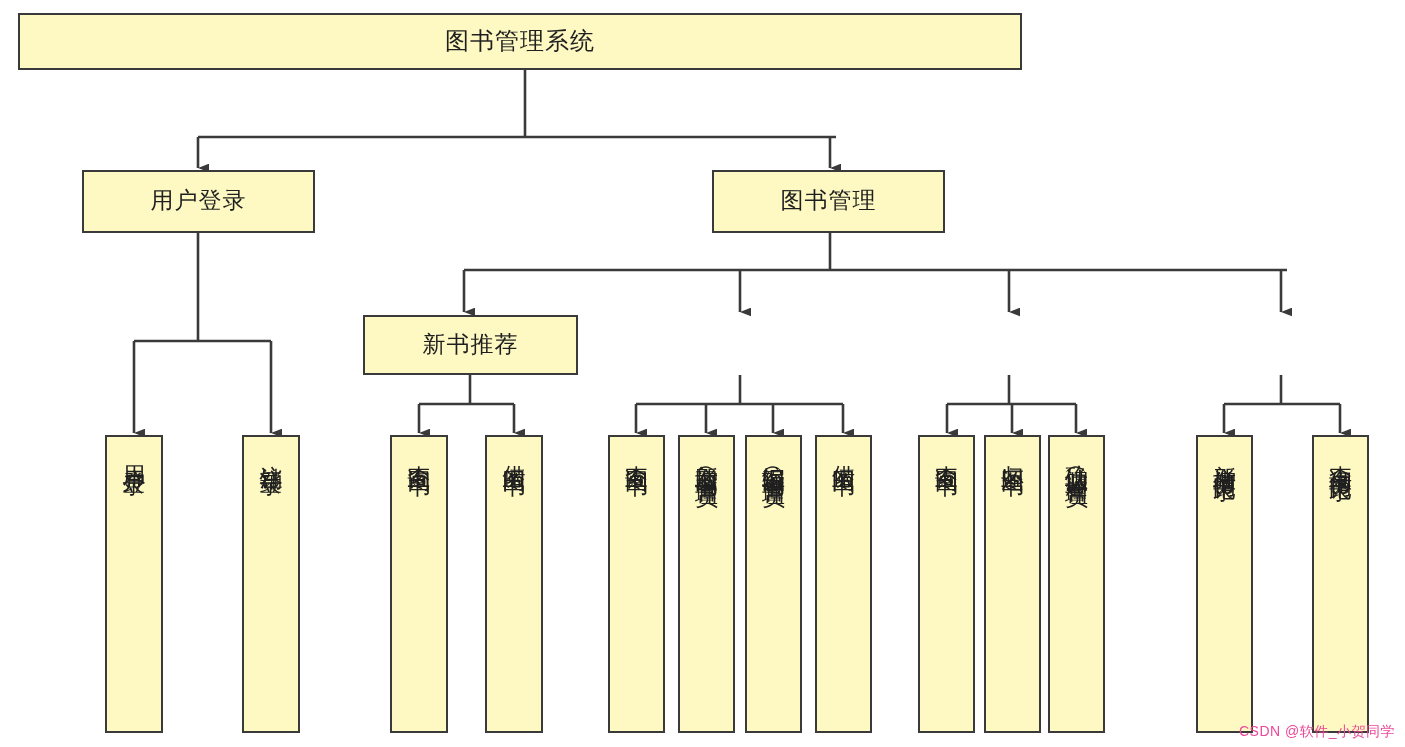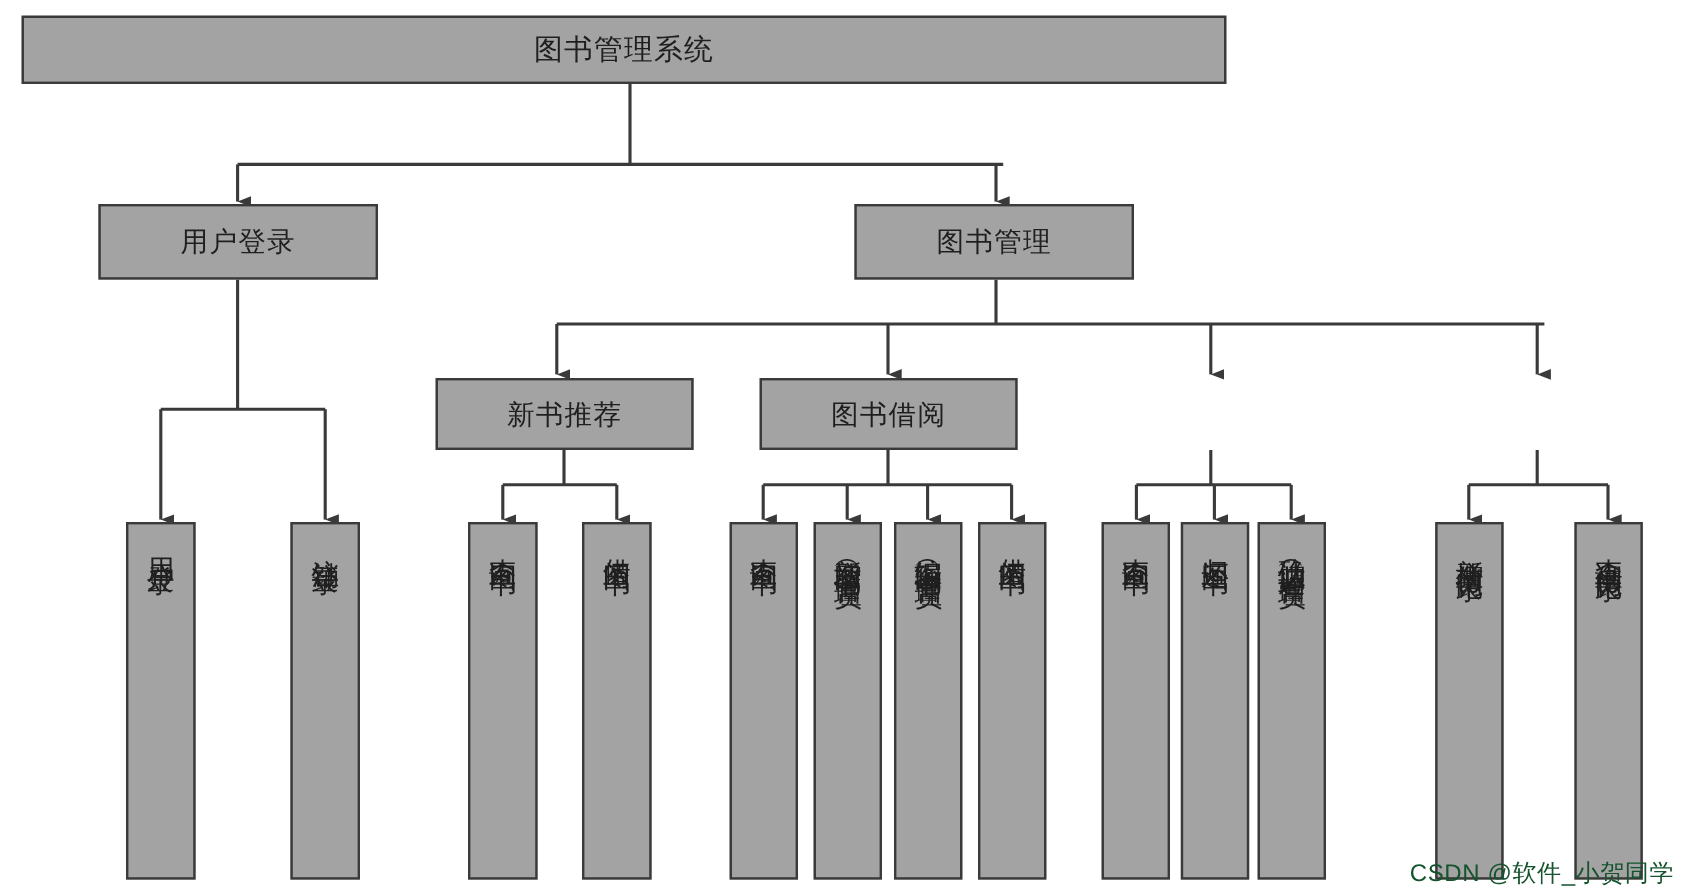--- a/index.html
+++ b/index.html
@@ -18,26 +18,27 @@
   svg#edges{
     position:absolute;
     left:0; top:0;
     width:1405px;
     height:747px;
     pointer-events:none;
   }
   .node{
     position:absolute;
     box-sizing:border-box;
-    background:#a3a3a3;
+    background:#fef9c3;
     border:2.5px solid #3a3a3a;
     display:flex;
     align-items:center;
     justify-content:center;
     text-align:center;
+    font-family:Liberation Serif, serif;
   }
   .node.horizontal .label{
     font-size:23px;
     line-height:1.15;
     letter-spacing:1px;
     white-space:nowrap;
   }
   .node.vertical{
     padding:10px 2px;
     align-items:flex-start;
@@ -49,22 +50,22 @@
     font-size:23px;
     line-height:1.18;
     letter-spacing:3px;
     white-space:nowrap;
   }
   .node.root .label{ font-size:24px; }
   #watermark{
     position:absolute;
     right:10px;
     bottom:6px;
-    font-size:20px;
-    color:#14532d;
+    font-size:14px;
+    color:#ec4899;
     letter-spacing:0.5px;
     white-space:nowrap;
     user-select:none;
   }
 </style>
 </head>
 <body>
 
 <div id="canvas">
 
@@ -126,23 +127,20 @@
   <div class="node horizontal" style="left:82px; top:170px; width:233px; height:63px;">
     <span class="label">用户登录</span>
   </div>
   <div class="node horizontal" style="left:712px; top:170px; width:233px; height:63px;">
     <span class="label">图书管理</span>
   </div>
 
   <div class="node horizontal" style="left:363px; top:315px; width:215px; height:60px;">
     <span class="label">新书推荐</span>
   </div>
-  <div class="node horizontal" style="left:633px; top:315px; width:215px; height:60px;">
-    <span class="label">图书借阅</span>
-  </div>
 
   <div class="node vertical" style="left:105px; top:435px; width:58px; height:298px;">
     <span class="label">用户登录</span>
   </div>
   <div class="node vertical" style="left:242px; top:435px; width:58px; height:298px;">
     <span class="label">注销登录</span>
   </div>
 
   <div class="node vertical" style="left:390px; top:435px; width:58px; height:298px;">
     <span class="label">查询图书</span>

